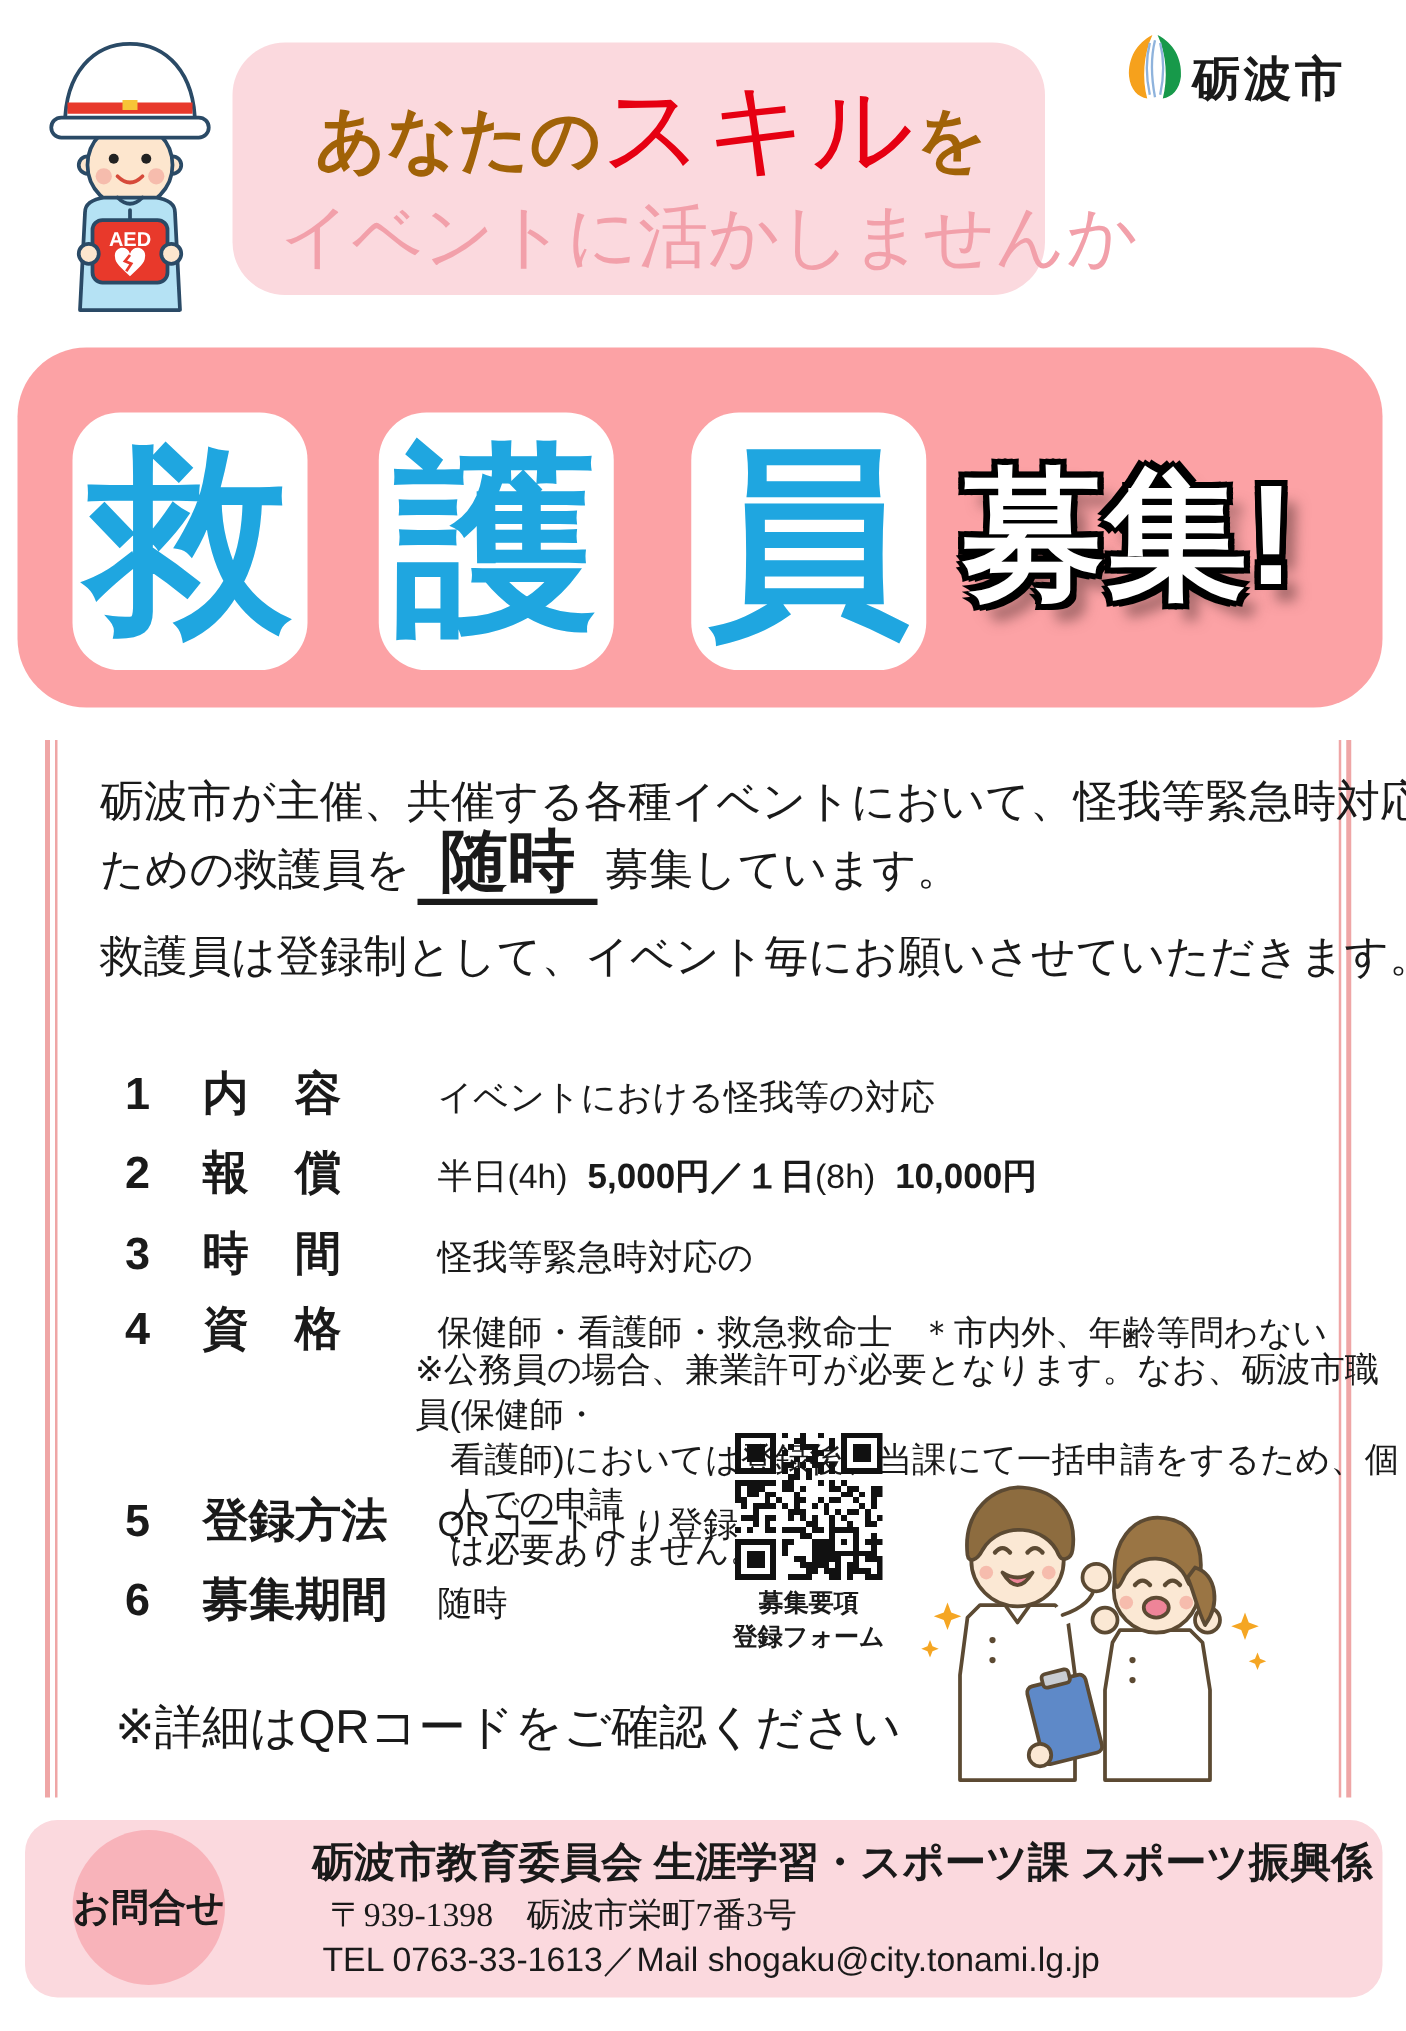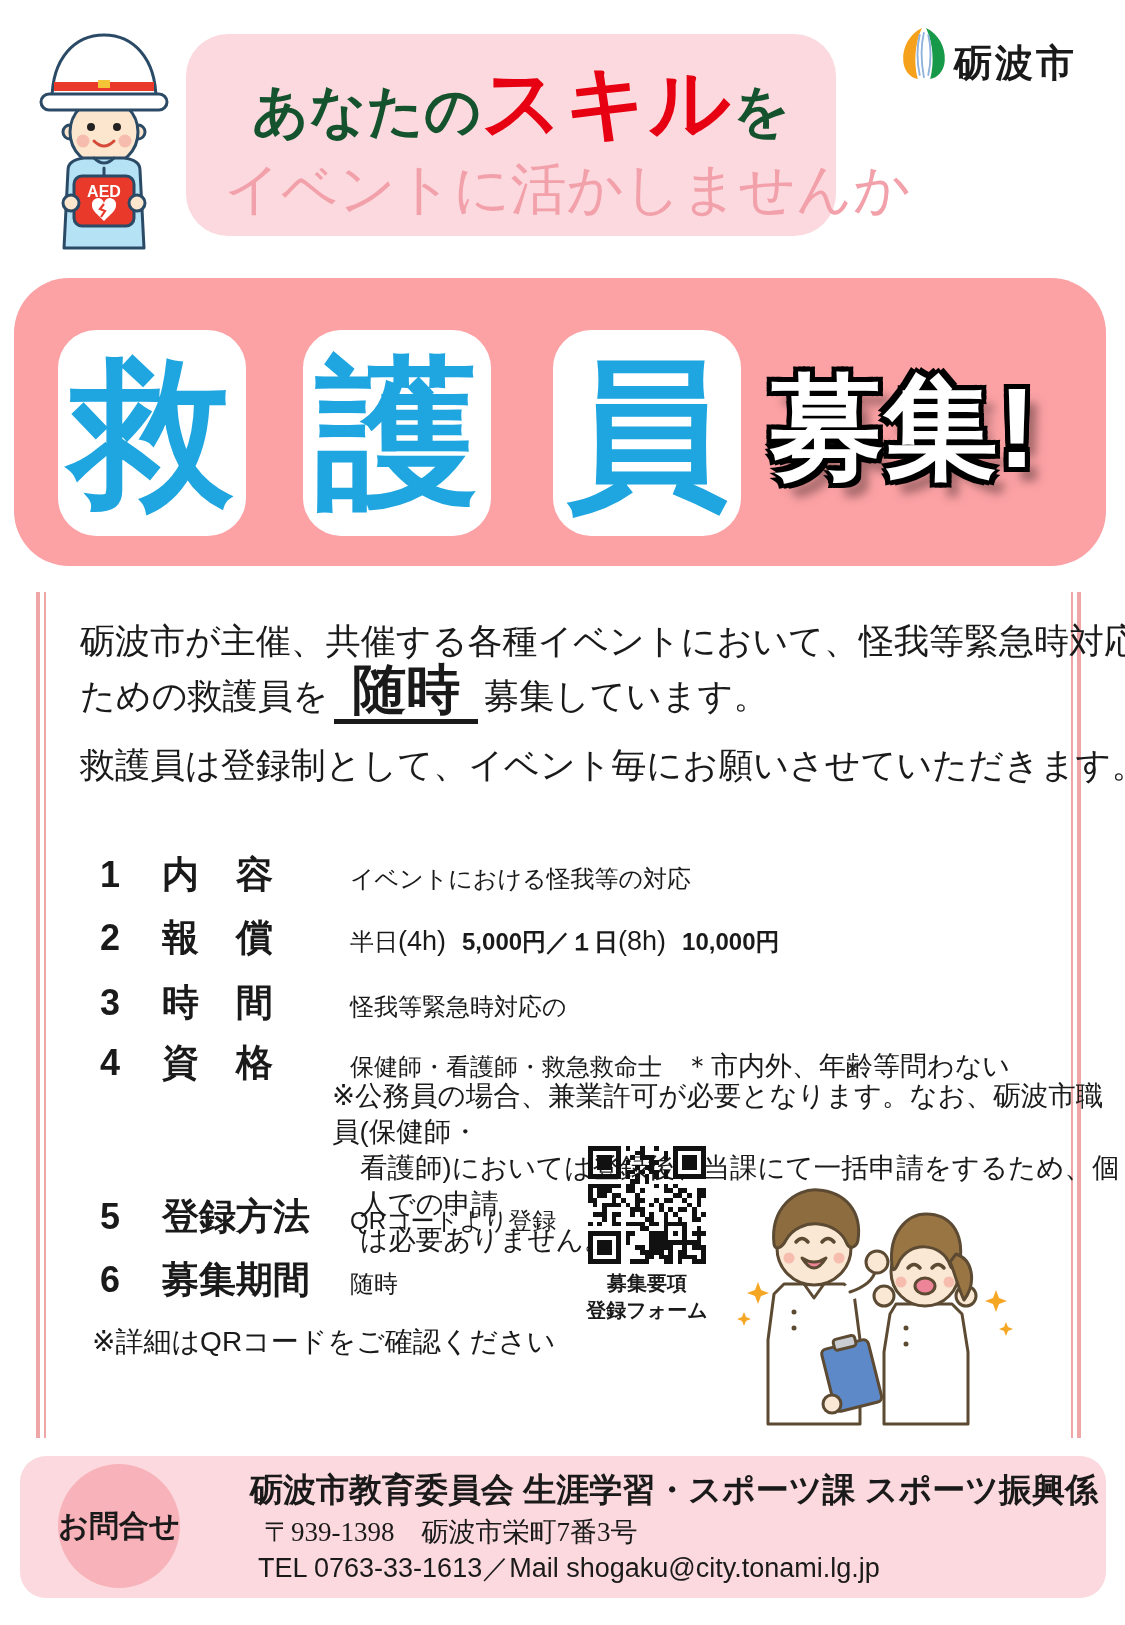--- a/index.html
+++ b/index.html
@@ -3,22 +3,22 @@
 <meta charset="utf-8">
 <style>
   html,body{margin:0;padding:0;background:#fff;}
   #poster{position:relative;width:1125px;height:1625px;background:#ffffff;
           font-family:"Liberation Sans","DejaVu Sans",sans-serif;color:#1a1a1a;overflow:hidden;}
   .abs{position:absolute;}
 
   
   .catch-box{left:186px;top:34px;width:650px;height:202px;background:#FBD9DE;border-radius:42px;}
   .catch-line1{left:66px;top:16px;display:flex;align-items:baseline;white-space:nowrap;}
-  .catch-pre,.catch-post{font-size:56px;font-weight:800;color:#14532d;}
-  .catch-em{font-size:80px;font-weight:700;color:#E60012;letter-spacing:2px;}
+  .catch-pre,.catch-post{font-size:56px;font-weight:800;color:#a16207;}
+  .catch-em{font-size:80px;font-weight:400;color:#E60012;letter-spacing:2px;}
   .catch-line2{left:38px;top:118px;font-size:56px;font-weight:400;color:#F2A0AA;white-space:nowrap;}
   .city-name{left:954px;top:38px;font-size:38px;font-weight:700;letter-spacing:3px;color:#1a1a1a;}
 
   
   .banner{left:14px;top:278px;width:1092px;height:288px;background:#FCA2A5;border-radius:55px;}
   .char-card{position:absolute;top:52px;width:188px;height:206px;background:#fff;border-radius:38px;
              display:flex;align-items:center;justify-content:center;}
   .char-card span{font-size:162px;line-height:1;font-weight:900;color:#1FA6E0;}
   .recruit{left:770px;top:352px;width:336px;font-size:114px;font-weight:900;color:#fff;white-space:nowrap;
            text-shadow:-5px -5px 0 #000,5px -5px 0 #000,-5px 5px 0 #000,5px 5px 0 #000,
@@ -31,27 +31,27 @@
   
   .intro1{left:80px;top:618px;font-size:35px;white-space:nowrap;}
   .intro2{left:80px;top:660px;display:flex;align-items:baseline;white-space:nowrap;font-size:35px;}
   .intro-em{font-size:54px;font-weight:800;border-bottom:5px solid #1a1a1a;padding:0 18px;margin:0 6px;line-height:1.1;}
   .intro3{left:80px;top:742px;font-size:35px;white-space:nowrap;}
 
   
   .d-row{display:flex;align-items:baseline;left:100px;white-space:nowrap;}
   .d-no{font-weight:700;font-size:36px;width:62px;}
   .d-label{font-weight:700;font-size:37px;width:188px;}
-  .d-value{font-size:24px;}
+  .d-value{font-size:28px;}
   .d-sm{font-size:27px;}
   .gapL{margin-left:16px;font-weight:bold;}
   .d-aside{font-size:27px;margin-left:22px;}
   .d-note{left:332px;top:1078px;font-size:27.5px;line-height:36px;}
   .d-note .ind{padding-left:28px;}
-  .footnote{left:92px;top:1323px;font-size:28px;white-space:nowrap;}
+  .footnote{left:92px;top:1356px;font-size:38px;white-space:nowrap;}
 
   
   .qr-wrap{left:588px;top:1146px;width:118px;height:118px;}
   .qr-caption{left:566px;top:1270px;width:162px;text-align:center;font-size:20px;font-weight:700;line-height:27px;}
 
   
   .contact-box{left:20px;top:1456px;width:1086px;height:142px;background:#FBD9DE;border-radius:26px;}
   .contact-badge{left:58px;top:1464px;width:122px;height:124px;background:#F8B3BA;border-radius:50%;
                  display:flex;align-items:center;justify-content:center;font-size:30px;font-weight:800;}
   .contact-l1{left:250px;top:1468px;font-size:33px;font-weight:600;white-space:nowrap;}

